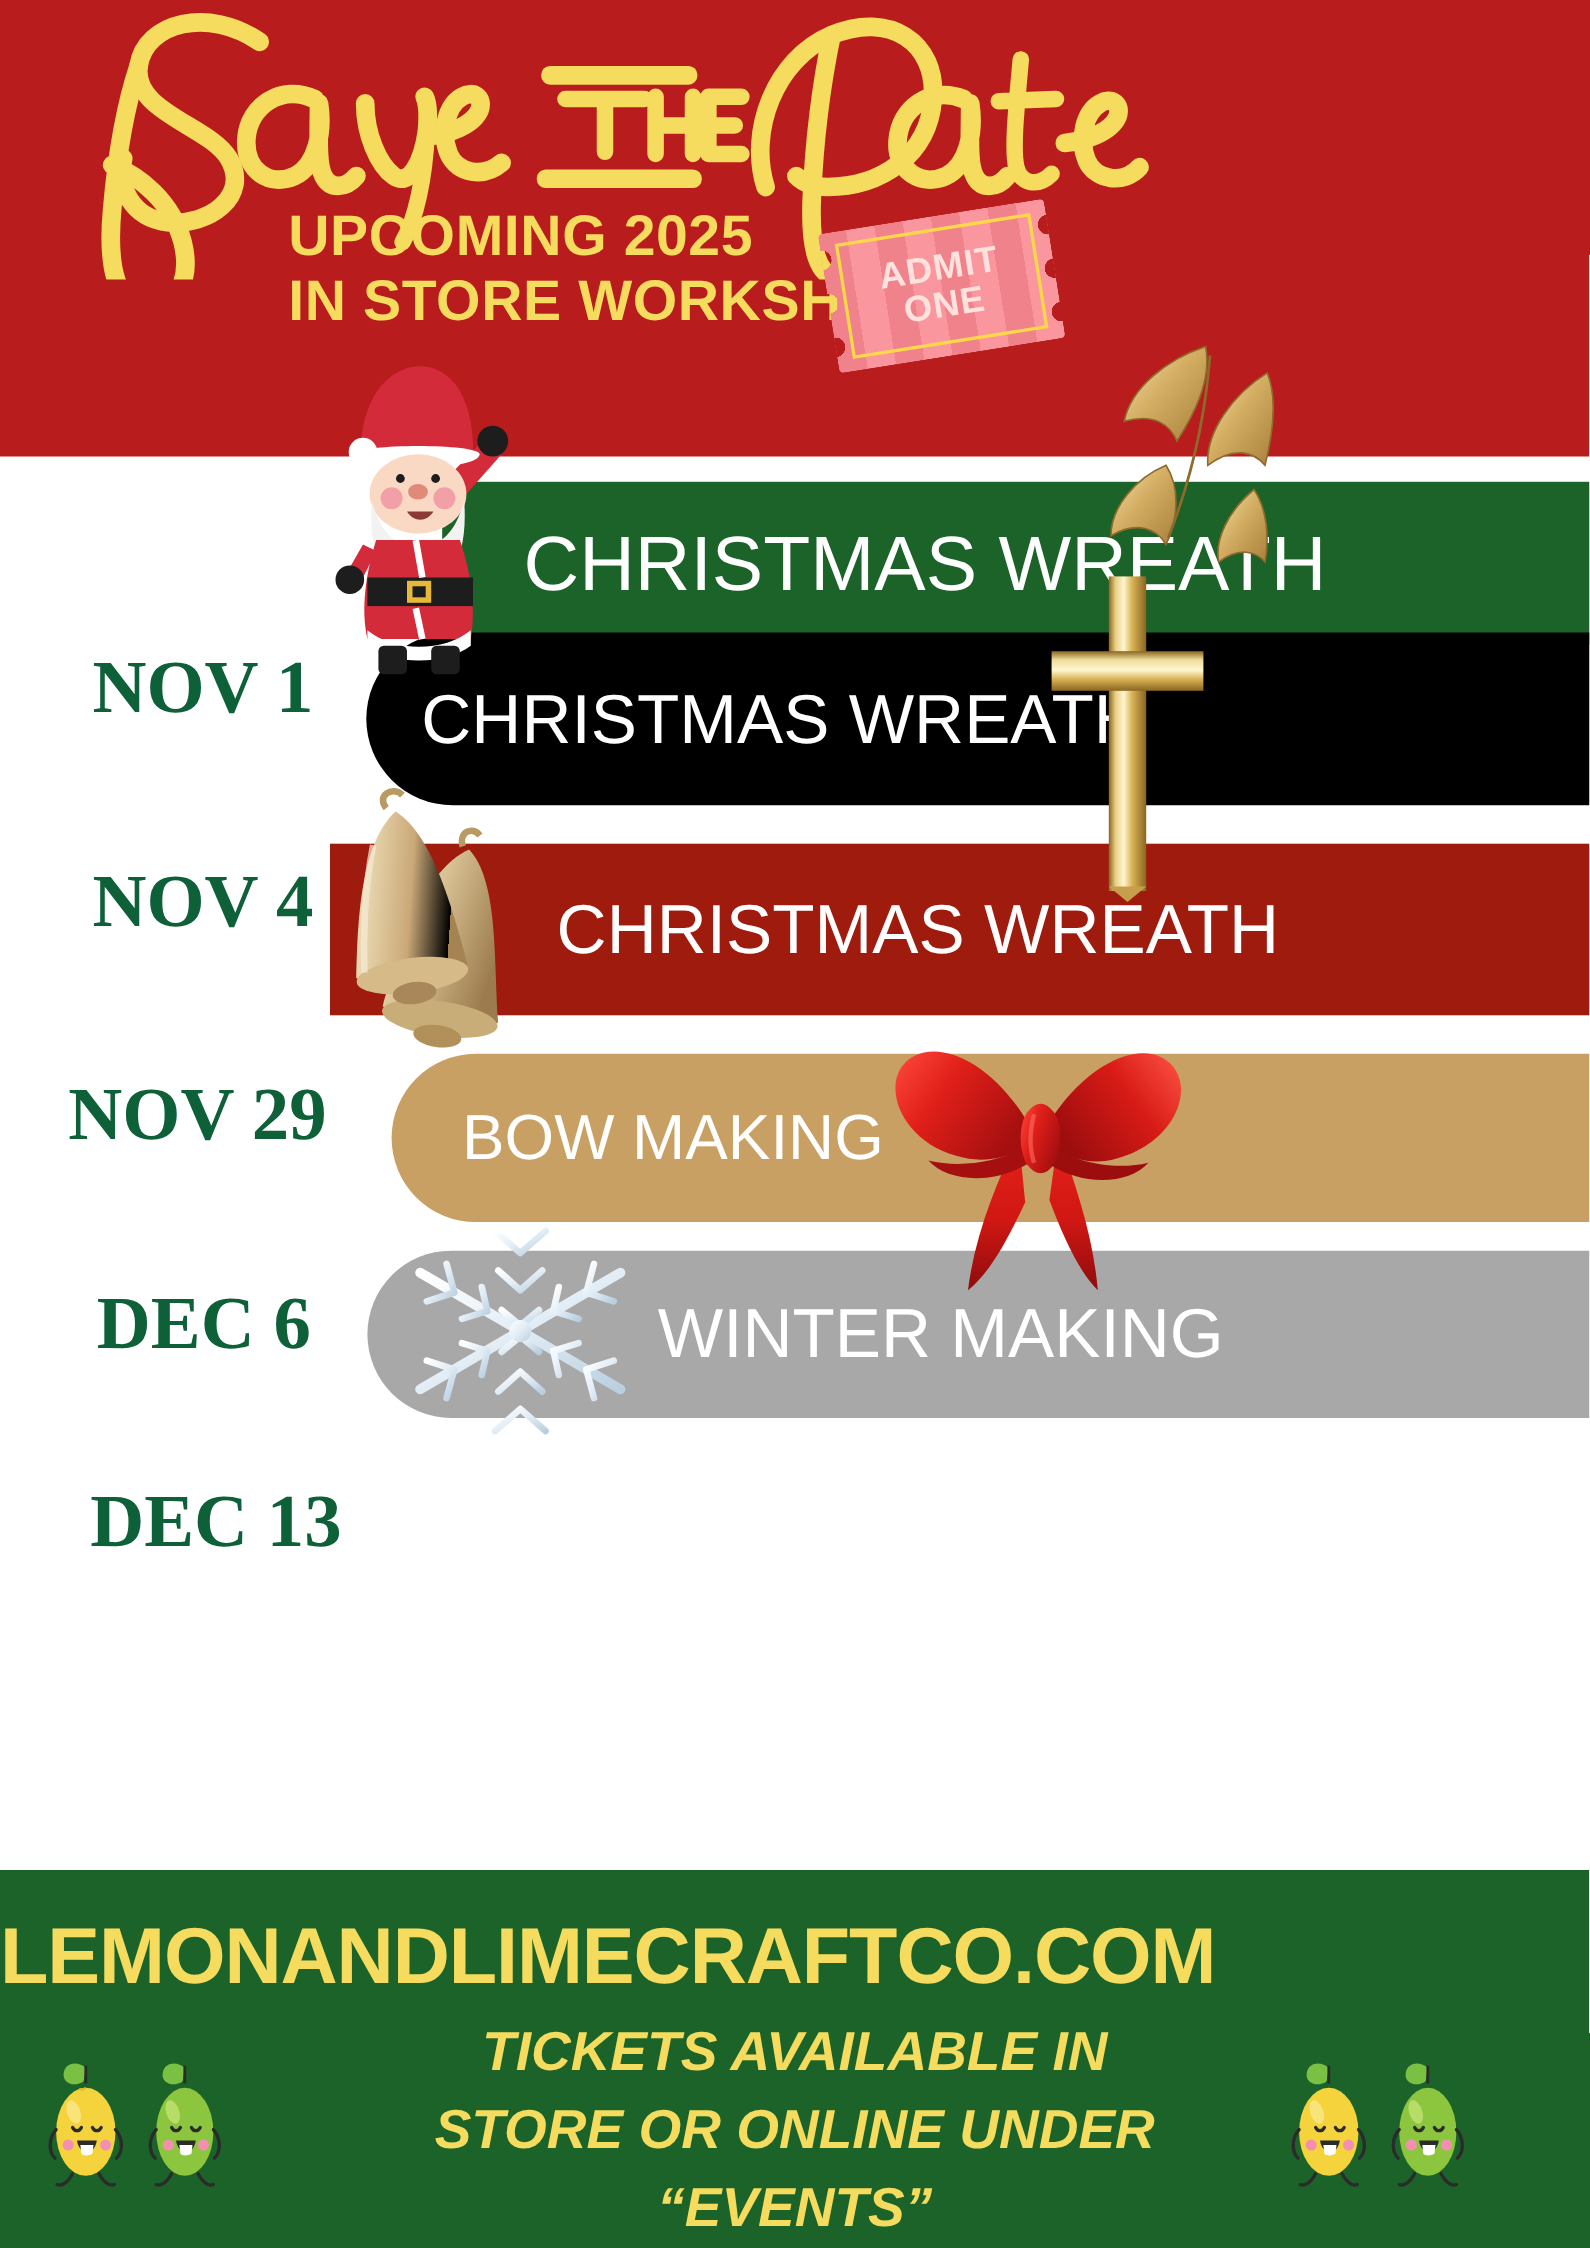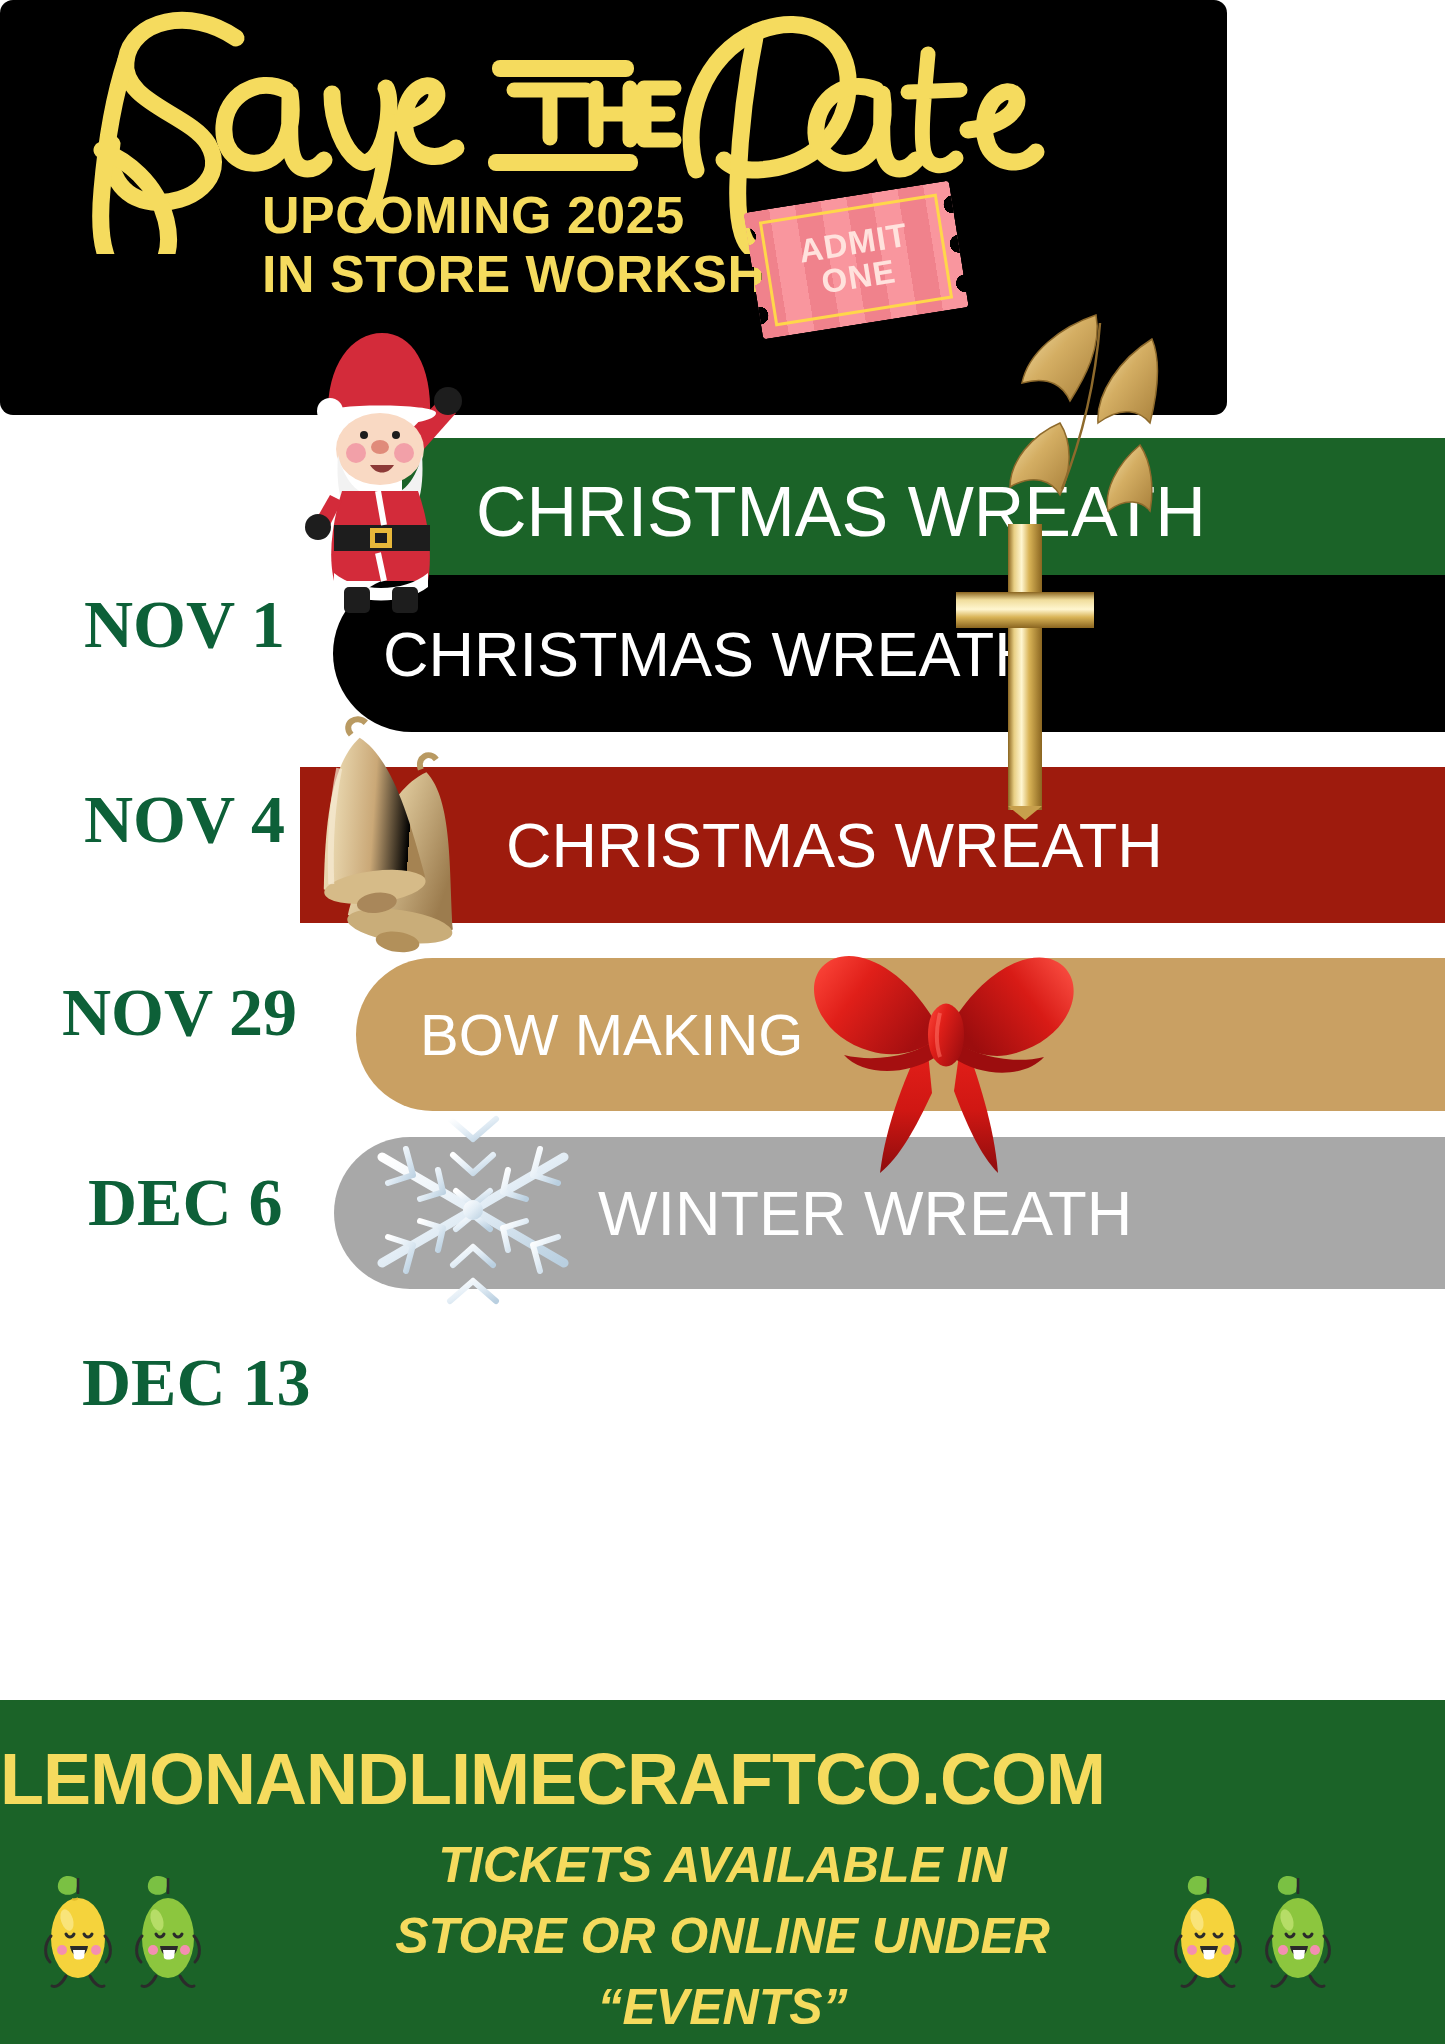--- a/index.html
+++ b/index.html
@@ -7,22 +7,22 @@
     width:1445px;height:2044px;
     background:#ffffff;
     font-family:"Liberation Sans", sans-serif;
     overflow:hidden;
     position:relative;
   }
   .poster{position:relative;width:1445px;height:2044px;overflow:hidden;background:#fff;}
 
   
   .header{
-    position:absolute;left:0;top:0;width:1227px;height:415px;
-    background:#000000;overflow:hidden;border-radius:13px;
+    position:absolute;left:0;top:0;width:1445px;height:415px;
+    background:#b91c1c;overflow:hidden;
   }
   .script-title{
     position:absolute;left:40px;top:-6px;width:1010px;height:260px;
   }
   .script-title svg{display:block;width:100%;height:100%;}
   .sub-lines{
     position:absolute;left:262px;top:186px;
     color:#f5db5e;
     font-family:"Liberation Sans", sans-serif;
     font-weight:700;
@@ -230,21 +230,21 @@
     </div>
 
     <div class="row" id="row-3">
       <div class="row-bar" style="background: rgb(201, 160, 99);">
         <span>BOW MAKING</span>
       </div>
     </div>
 
     <div class="row" id="row-4">
       <div class="row-bar" style="background: rgb(168, 168, 168);">
-        <span>WINTER WREATH</span>
+        <span>WINTER MAKING</span>
       </div>
     </div>
 
     <div class="row-date" style="left:84px;top:170px;">NOV 1</div>
     <div class="row-date" style="left:84px;top:365px;">NOV 4</div>
     <div class="row-date" style="left:62px;top:558px;text-align:right;">NOV 29</div>
     <div class="row-date" style="left:88px;top:748px;">DEC 6</div>
     <div class="row-date" style="left:82px;top:928px;">DEC 13</div>
 
     <div class="decor" id="decor-santa">

